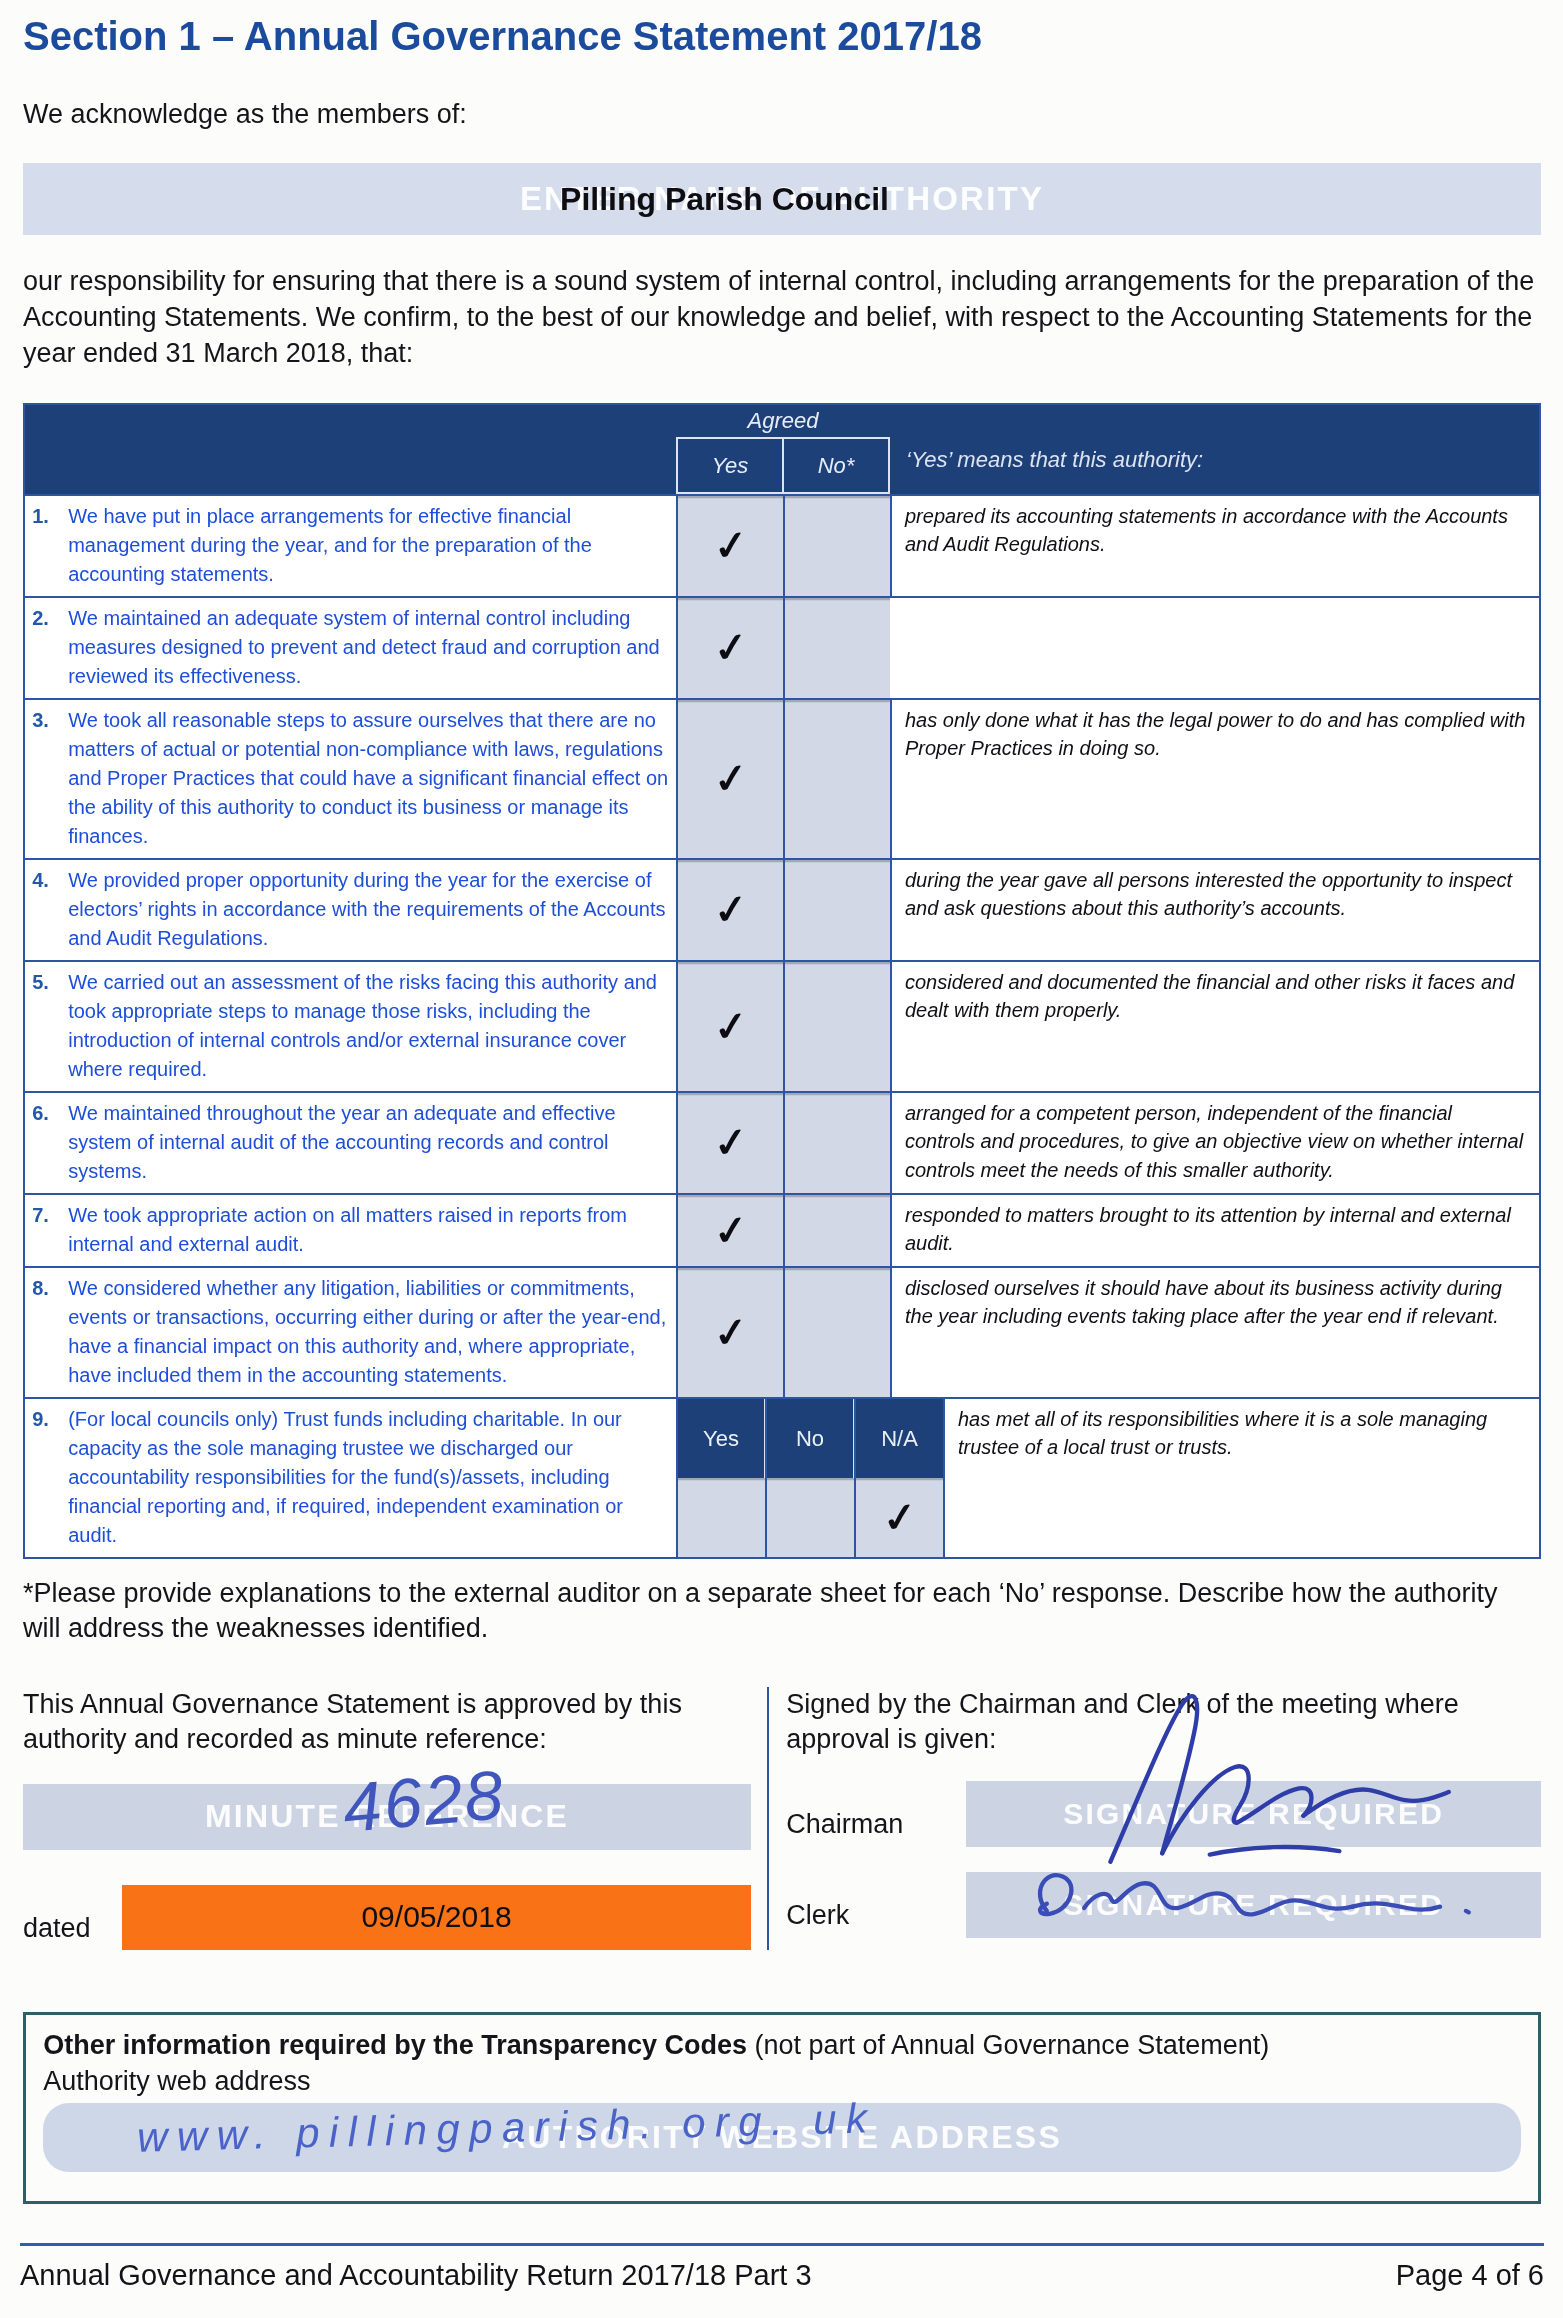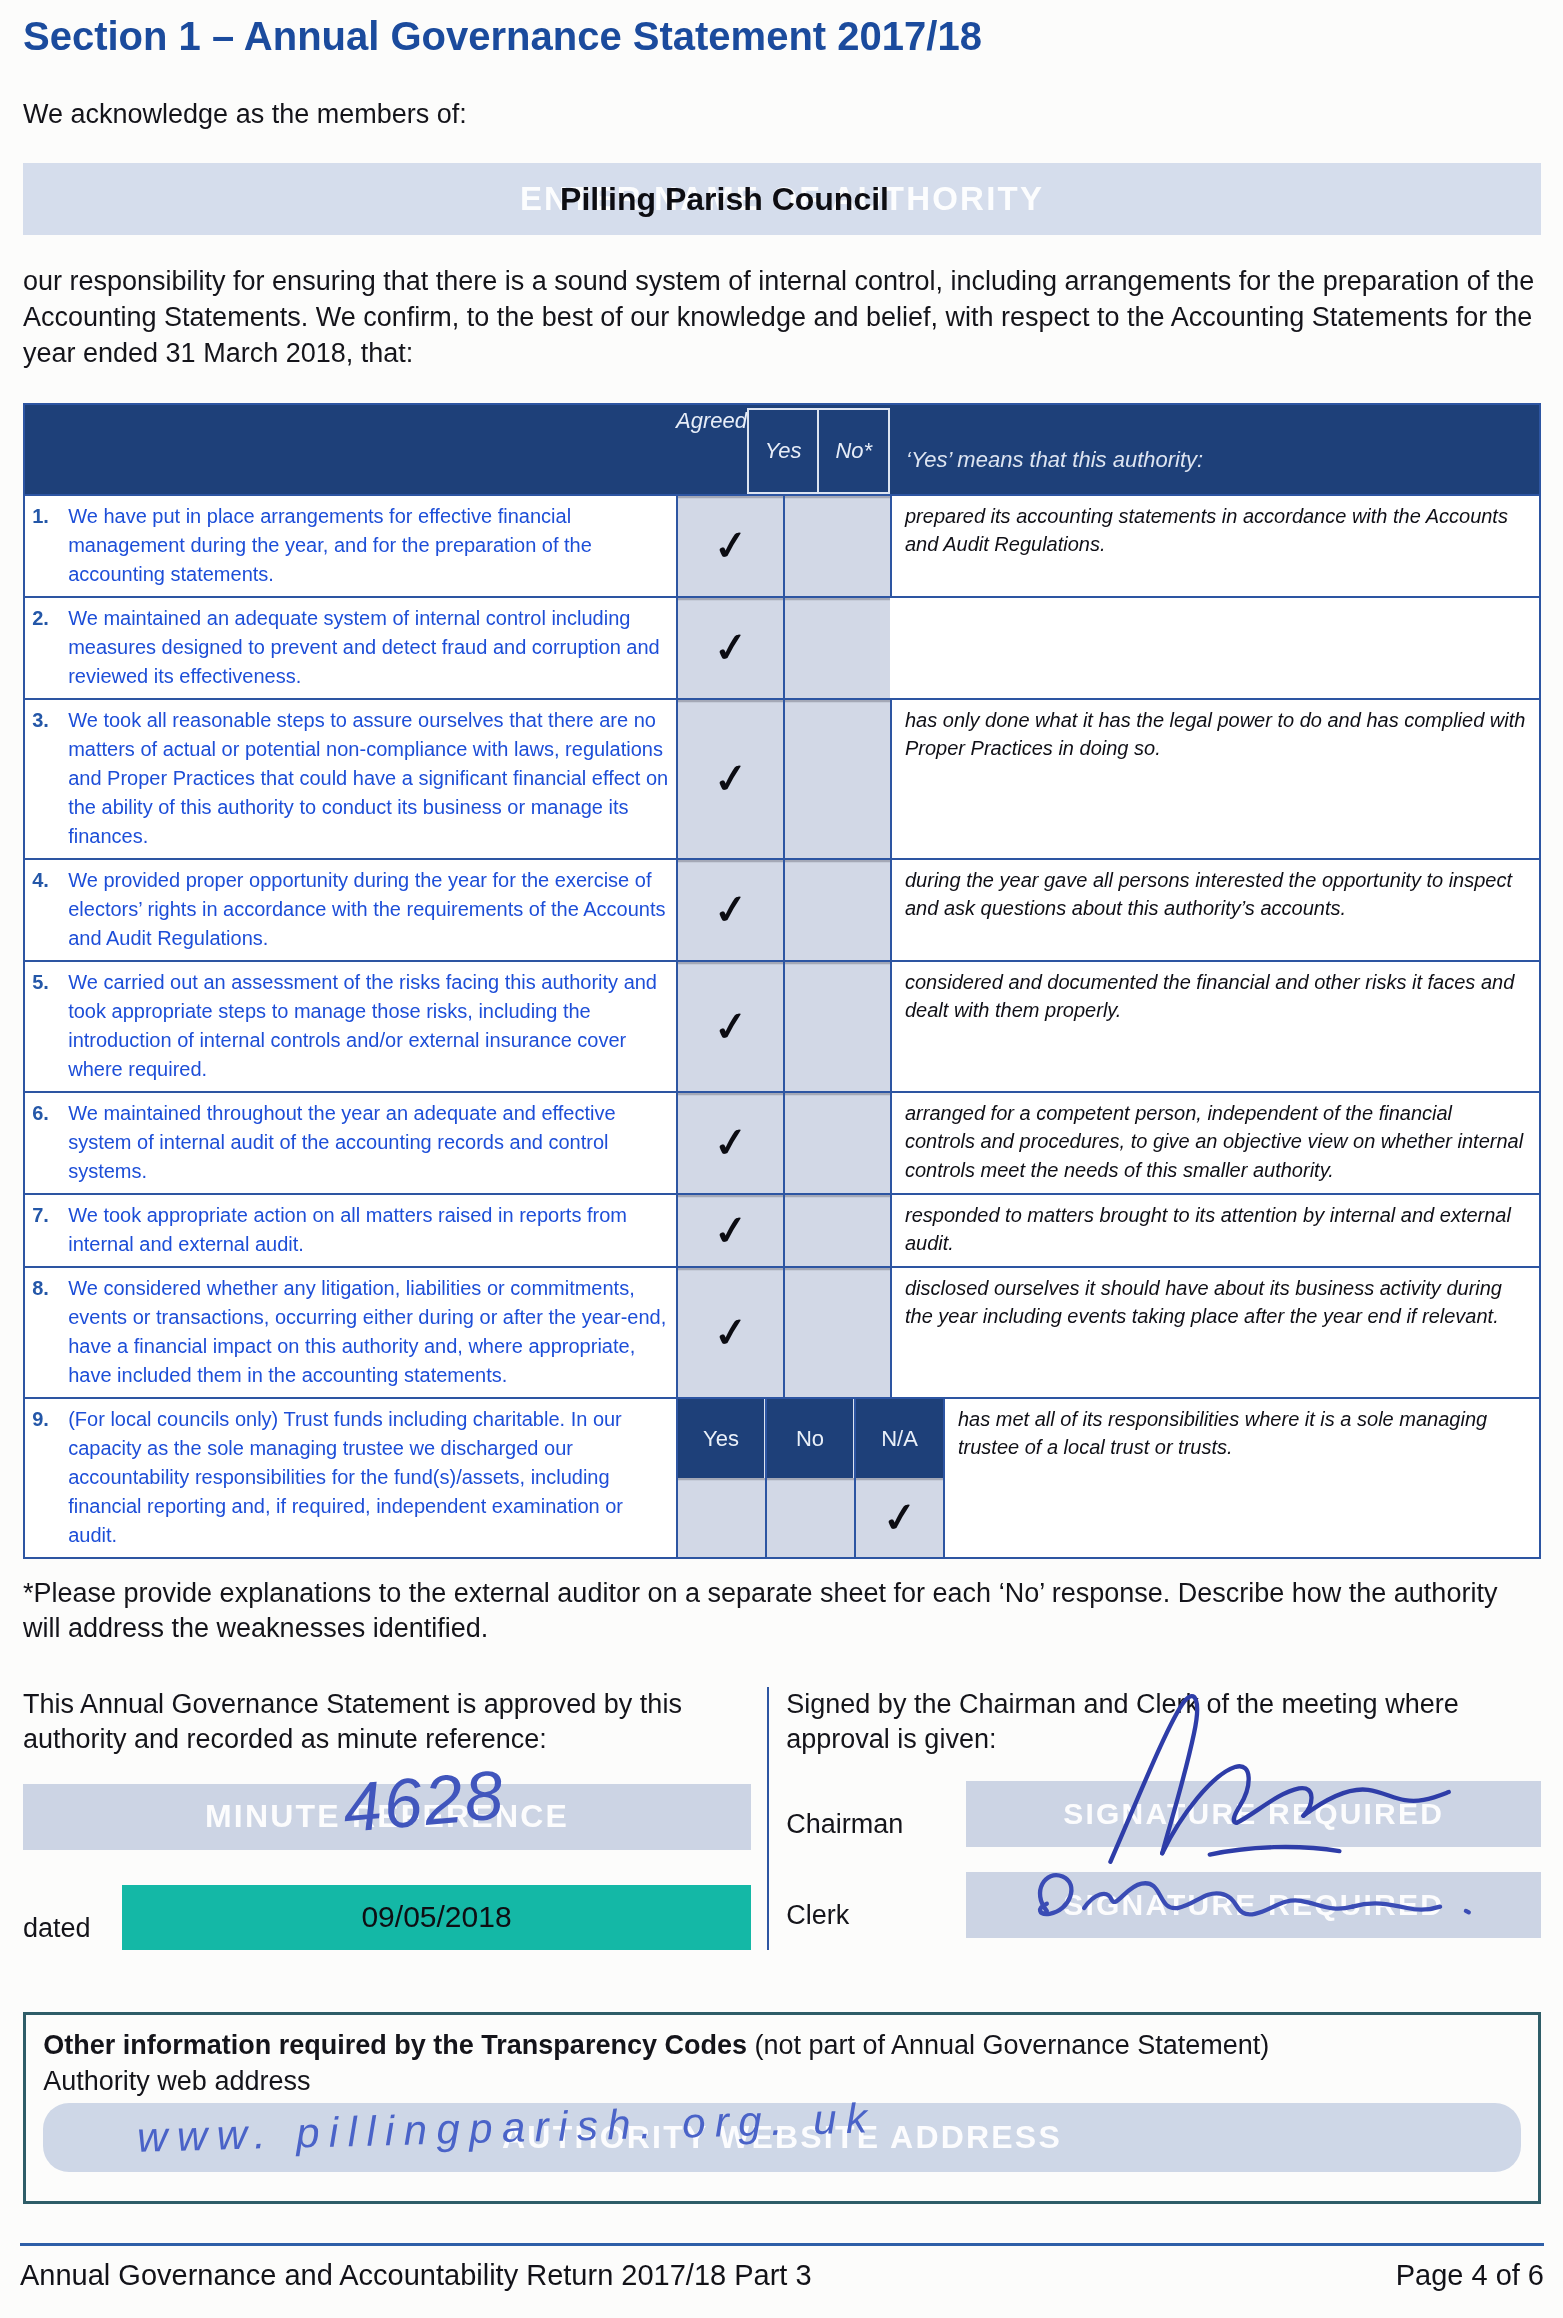--- a/index.html
+++ b/index.html
@@ -14,21 +14,21 @@
   .wm{color:rgba(255,255,255,.93);font-weight:bold;letter-spacing:2.2px;white-space:nowrap;}
   .name-box .wm{position:absolute;left:0;right:0;top:0;bottom:0;display:flex;align-items:center;justify-content:center;font-size:33px;}
   .name-value{position:absolute;left:0;right:115px;top:0;bottom:0;display:flex;align-items:center;justify-content:center;
               font-weight:bold;font-size:32px;color:#0d0d12;}
 
   .intro{font-size:27px;line-height:1.32;margin:29px 0 0 0;}
 
   
   .agr-table{margin-top:32px;border:2.9px solid #2d55a2;}
   .thead{display:grid;grid-template-columns:651px 107px 107px 1fr;background:#1e4079;color:#e7edf8;height:89px;}
-  .agreed-wrap{grid-column:2/4;display:flex;}
+  .agreed-wrap{grid-column:2/4;display:flex;flex-direction:column;}
   .agreed-label{text-align:center;font-style:italic;font-size:22px;margin-top:2.9px;}
   .yn-cells{display:flex;flex:1;margin-top:2.9px;}
   .yn-cell{flex:1;border:2.2px solid #dde4f1;display:flex;align-items:center;justify-content:center;
            font-style:italic;font-size:22px;}
   .yn-cell.second{border-left:none;}
   .th-meaning{font-style:italic;font-size:22px;padding:42px 0 0 16px;color:#dde4f1;}
 
   .trow{display:grid;grid-template-columns:651px 107px 107px 1fr;border-top:2.9px solid #2d55a2;background:#ffffff;}
   .stmt{display:flex;padding:5.8px 5.8px 7.2px 7.2px;font-size:20px;line-height:1.45;}
   .num{flex:0 0 36px;color:#2457a8;font-weight:bold;}
@@ -55,21 +55,21 @@
   .approval{display:flex;margin-top:40px;align-items:stretch;}
   .appr-left{width:728px;flex:0 0 728px;}
   .appr-right{flex:1;border-left:2.9px solid #2d55a2;padding-left:17.3px;margin-left:16px;}
   .appr-text{font-size:27px;line-height:1.3;margin:0;}
   .minute-box{margin-top:27px;height:66px;background:#ccd4e4;position:relative;}
   .minute-box .wm{position:absolute;left:0;right:0;top:0;bottom:0;display:flex;align-items:center;justify-content:center;font-size:32px;}
   .minute-value{position:absolute;left:44%;top:-21.6px;font-size:69px;color:#4156bd;font-style:italic;
                 transform:rotate(-5deg);letter-spacing:2.2px;}
   .dated-row{display:flex;align-items:flex-end;margin-top:35px;}
   .dated-label{font-size:27px;flex:0 0 99px;padding-bottom:5.8px;}
-  .dated-box{flex:1;height:65px;background:#14b8a6;display:flex;align-items:center;justify-content:center;
+  .dated-box{flex:1;height:65px;background:#f97316;display:flex;align-items:center;justify-content:center;
              font-size:30px;color:#0e0e13;}
   .sig-row{display:flex;align-items:flex-end;margin-top:24.5px;}
   .sig-label{flex:0 0 180px;font-size:27px;padding-bottom:7.2px;}
   .sig-box{flex:1;height:66px;background:#ccd4e4;position:relative;}
   .sig-box .wm{position:absolute;left:0;right:0;top:0;bottom:0;display:flex;align-items:center;justify-content:center;font-size:30px;}
   .sig-svg{position:absolute;overflow:visible;}
   .sig-chairman{left:94px;top:-108px;}
   .sig-clerk{left:43px;top:-30px;}
 
   

